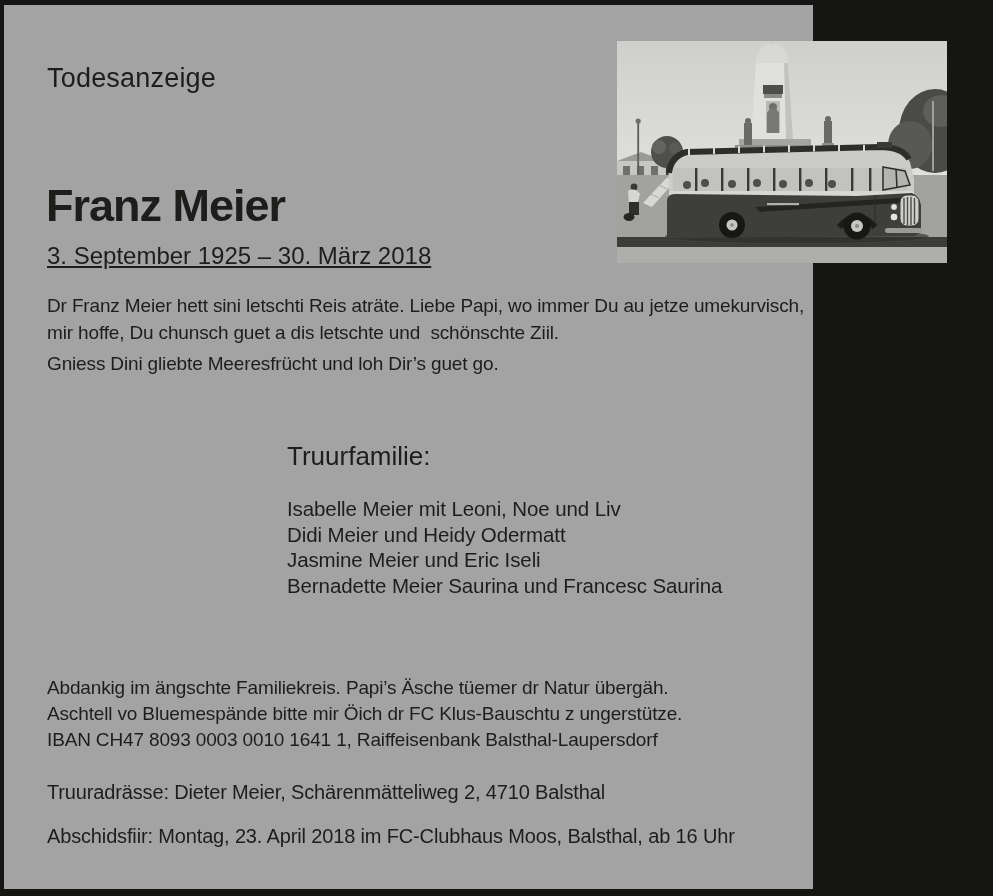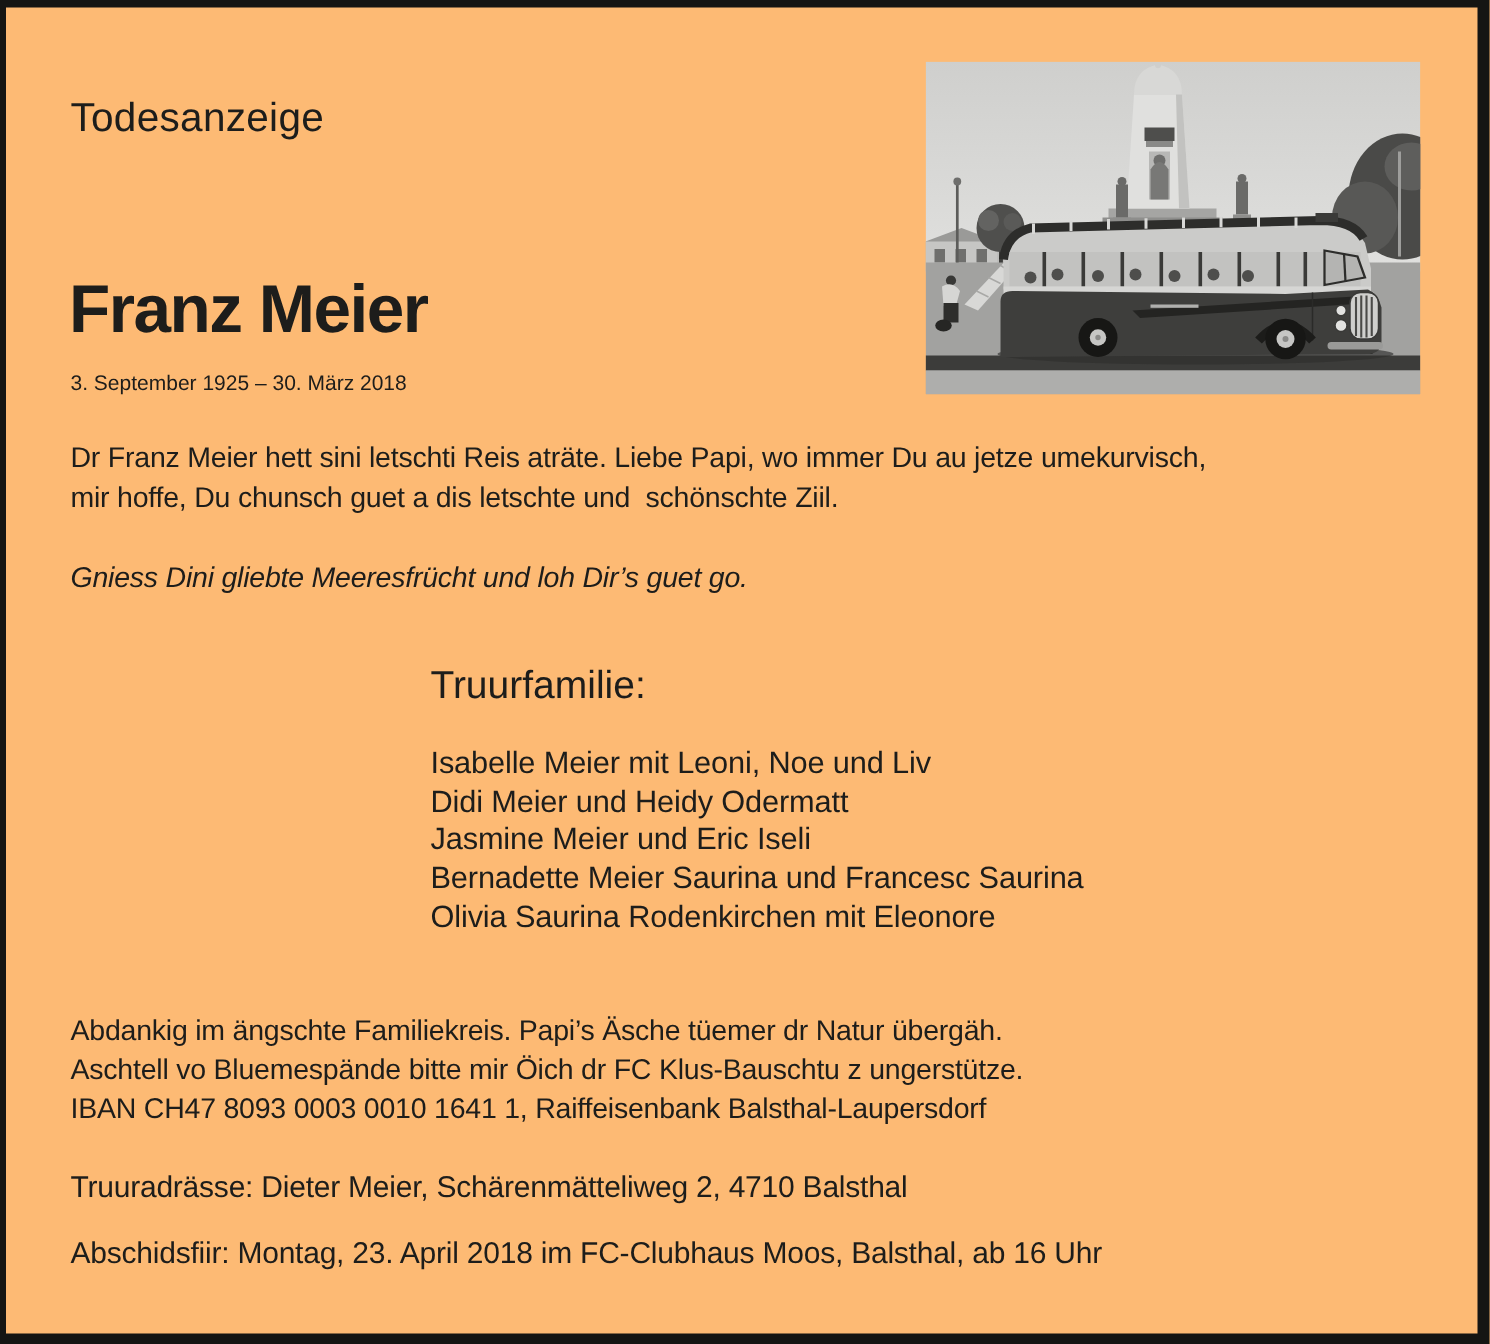--- a/index.html
+++ b/index.html
@@ -6,47 +6,47 @@
   body {
     width: 993px; height: 896px;
     background: #151513;
     font-family: "Liberation Sans", sans-serif;
     position: relative;
     overflow: hidden;
   }
   .sheet {
     position: absolute;
     left: 4px; top: 5px;
-    width: 981px; height: 884px;
-    background: #fdba74;
+    width: 809px; height: 884px;
+    background: #a3a3a3;
     color: #1d1d1b;
   }
   .abs { position: absolute; }
   .kicker {
     left: 43px; top: 57px;
     font-size: 27px; line-height: 32px;
     letter-spacing: 0.2px;
   }
   .headline {
     left: 42px; top: 177px;
     font-size: 45px; font-weight: bold;
     letter-spacing: -1px; line-height: 48px;
   }
   .dates {
     left: 43px; top: 238px;
-    font-size: 14px; line-height: 25px;
+    font-size: 24px; line-height: 25px; text-decoration: underline;
   }
   .body-text {
     font-size: 19px; line-height: 26.5px;
     letter-spacing: -0.15px;
     white-space: pre-wrap;
     width: 925px;
   }
   .intro    { left: 43px; top: 288px; }
-  .wish     { left: 43px; top: 368px; font-style: italic; }
+  .wish     { left: 43px; top: 346px; }
   .family-heading {
     left: 283px; top: 439px;
     font-size: 26px; font-weight: normal; line-height: 24px;
   }
   .family-list { left: 283px; top: 491px; width: 640px; }
   .fam-line {
     font-size: 20.5px; line-height: 25.7px;
     letter-spacing: -0.1px;
   }
   .arrangements { left: 43px; top: 670px; line-height: 26px; }
@@ -220,21 +220,20 @@
 
   <div class="abs body-text wish">Gniess Dini gliebte Meeresfrücht und loh Dir’s guet go.</div>
 
   <div class="abs family-heading">Truurfamilie:</div>
 
   <div class="abs family-list">
       <div class="fam-line">Isabelle Meier mit Leoni, Noe und Liv</div>
       <div class="fam-line">Didi Meier und Heidy Odermatt</div>
       <div class="fam-line">Jasmine Meier und Eric Iseli</div>
       <div class="fam-line">Bernadette Meier Saurina und Francesc Saurina</div>
-      <div class="fam-line">Olivia Saurina Rodenkirchen mit Eleonore</div>
     </div>
 
   <div class="abs body-text arrangements">Abdankig im ängschte Familiekreis. Papi’s Äsche tüemer dr Natur übergäh.
 Aschtell vo Bluemespände bitte mir Öich dr FC Klus-Bauschtu z ungerstütze.
 IBAN CH47 8093 0003 0010 1641 1, Raiffeisenbank Balsthal-Laupersdorf</div>
 
   <div class="abs single-line address">Truuradrässe: Dieter Meier, Schärenmätteliweg 2, 4710 Balsthal</div>
 
   <div class="abs single-line ceremony">Abschidsfiir: Montag, 23. April 2018 im FC-Clubhaus Moos, Balsthal, ab 16 Uhr</div>
 

